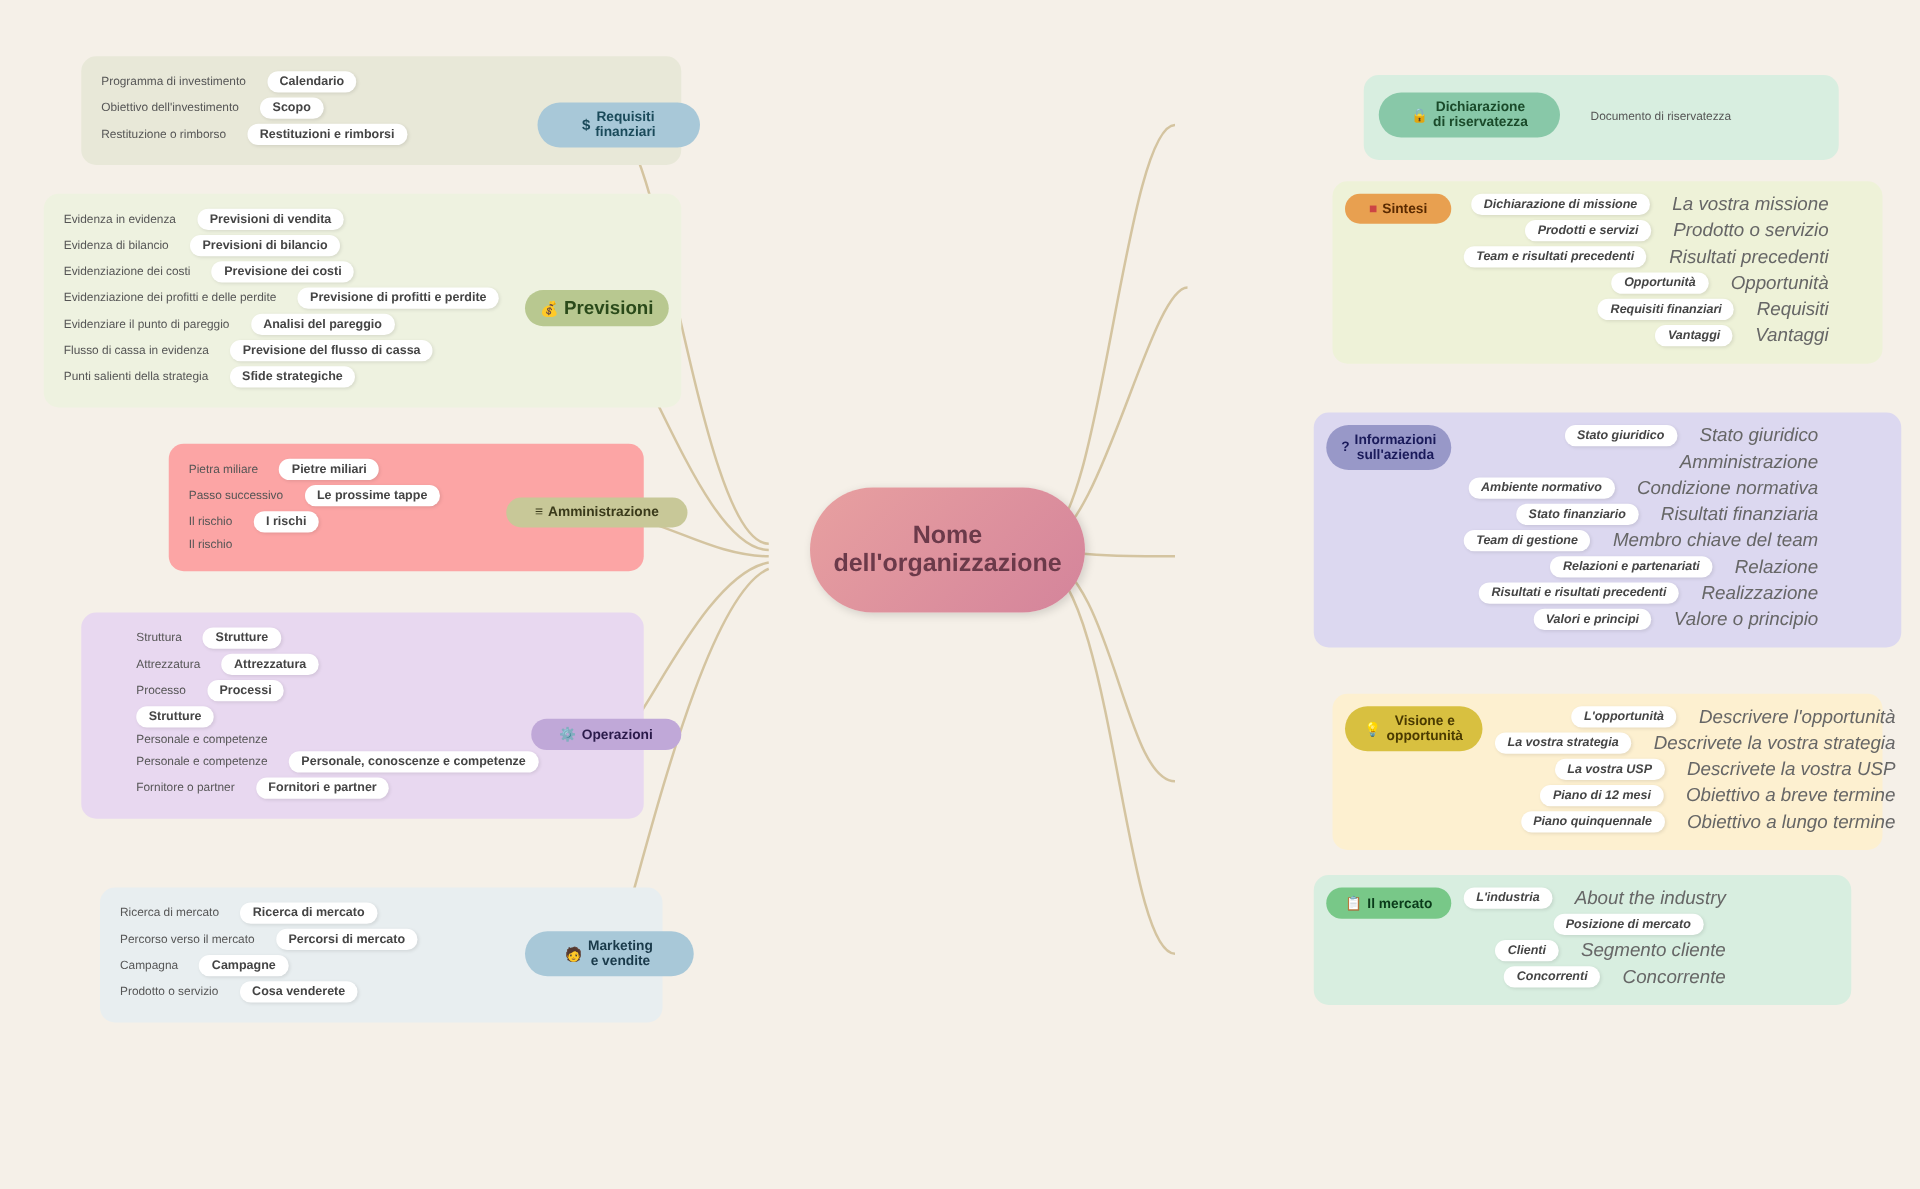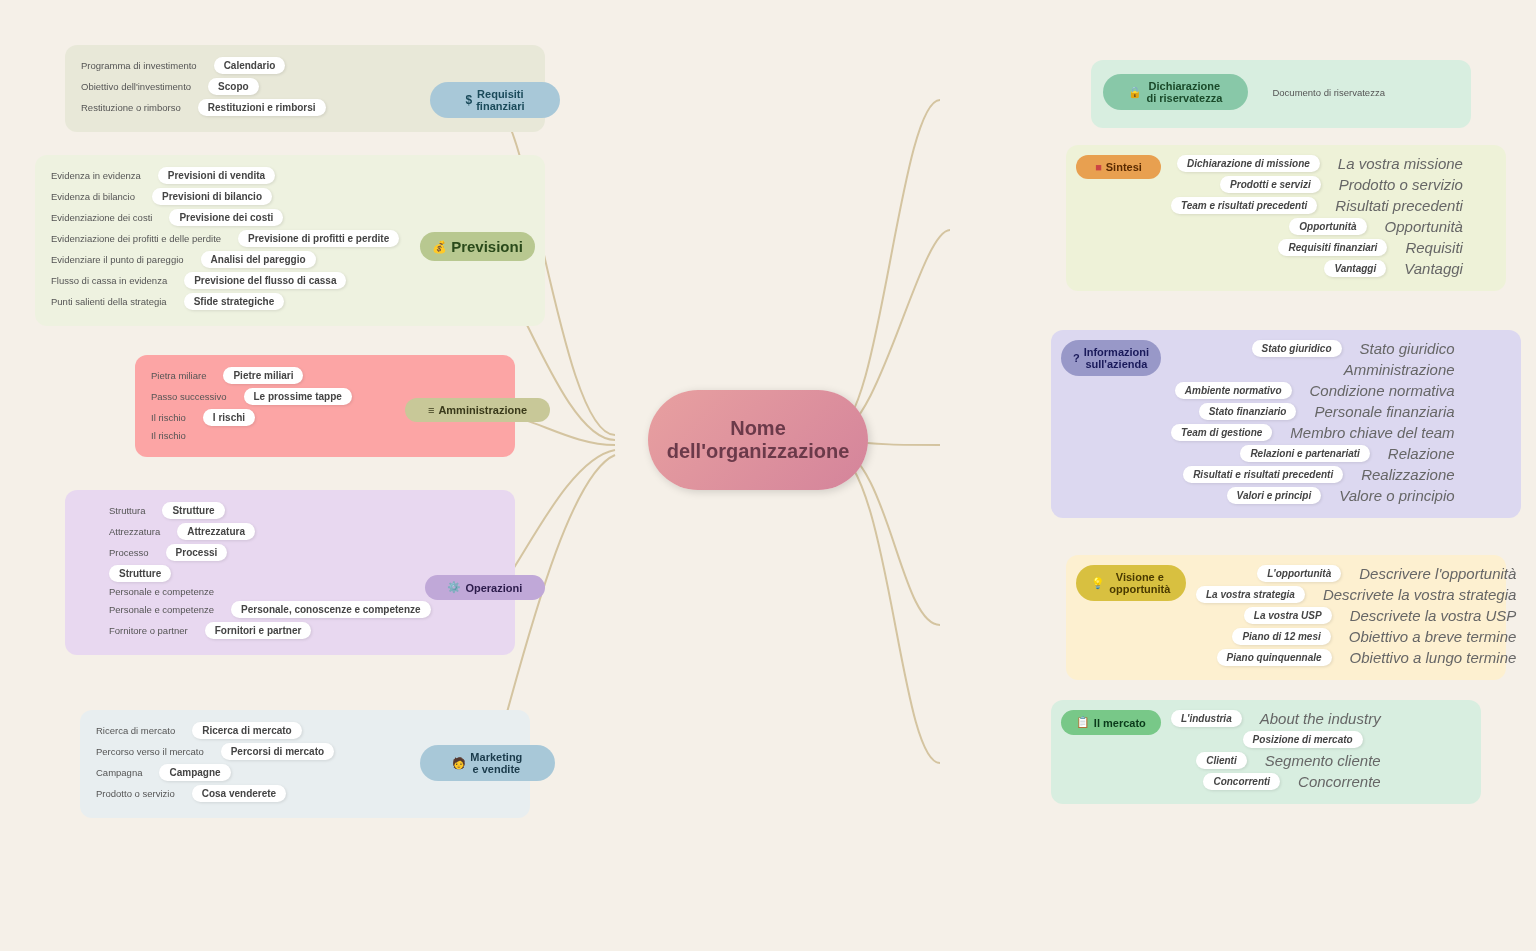--- a/index.html
+++ b/index.html
@@ -432,21 +432,21 @@
         </div>
         <div class="leaf-row-right">
           <span class="after-text" style="margin-left:10px;">Amministrazione</span>
         </div>
         <div class="leaf-row-right">
           <span class="leaf-pill">Ambiente normativo</span>
           <span class="after-text">Condizione normativa</span>
         </div>
         <div class="leaf-row-right">
           <span class="leaf-pill">Stato finanziario</span>
-          <span class="after-text">Personale finanziaria</span>
+          <span class="after-text">Risultati finanziaria</span>
         </div>
         <div class="leaf-row-right">
           <span class="leaf-pill">Team di gestione</span>
           <span class="after-text">Membro chiave del team</span>
         </div>
         <div class="leaf-row-right">
           <span class="leaf-pill">Relazioni e partenariati</span>
           <span class="after-text">Relazione</span>
         </div>
         <div class="leaf-row-right">

